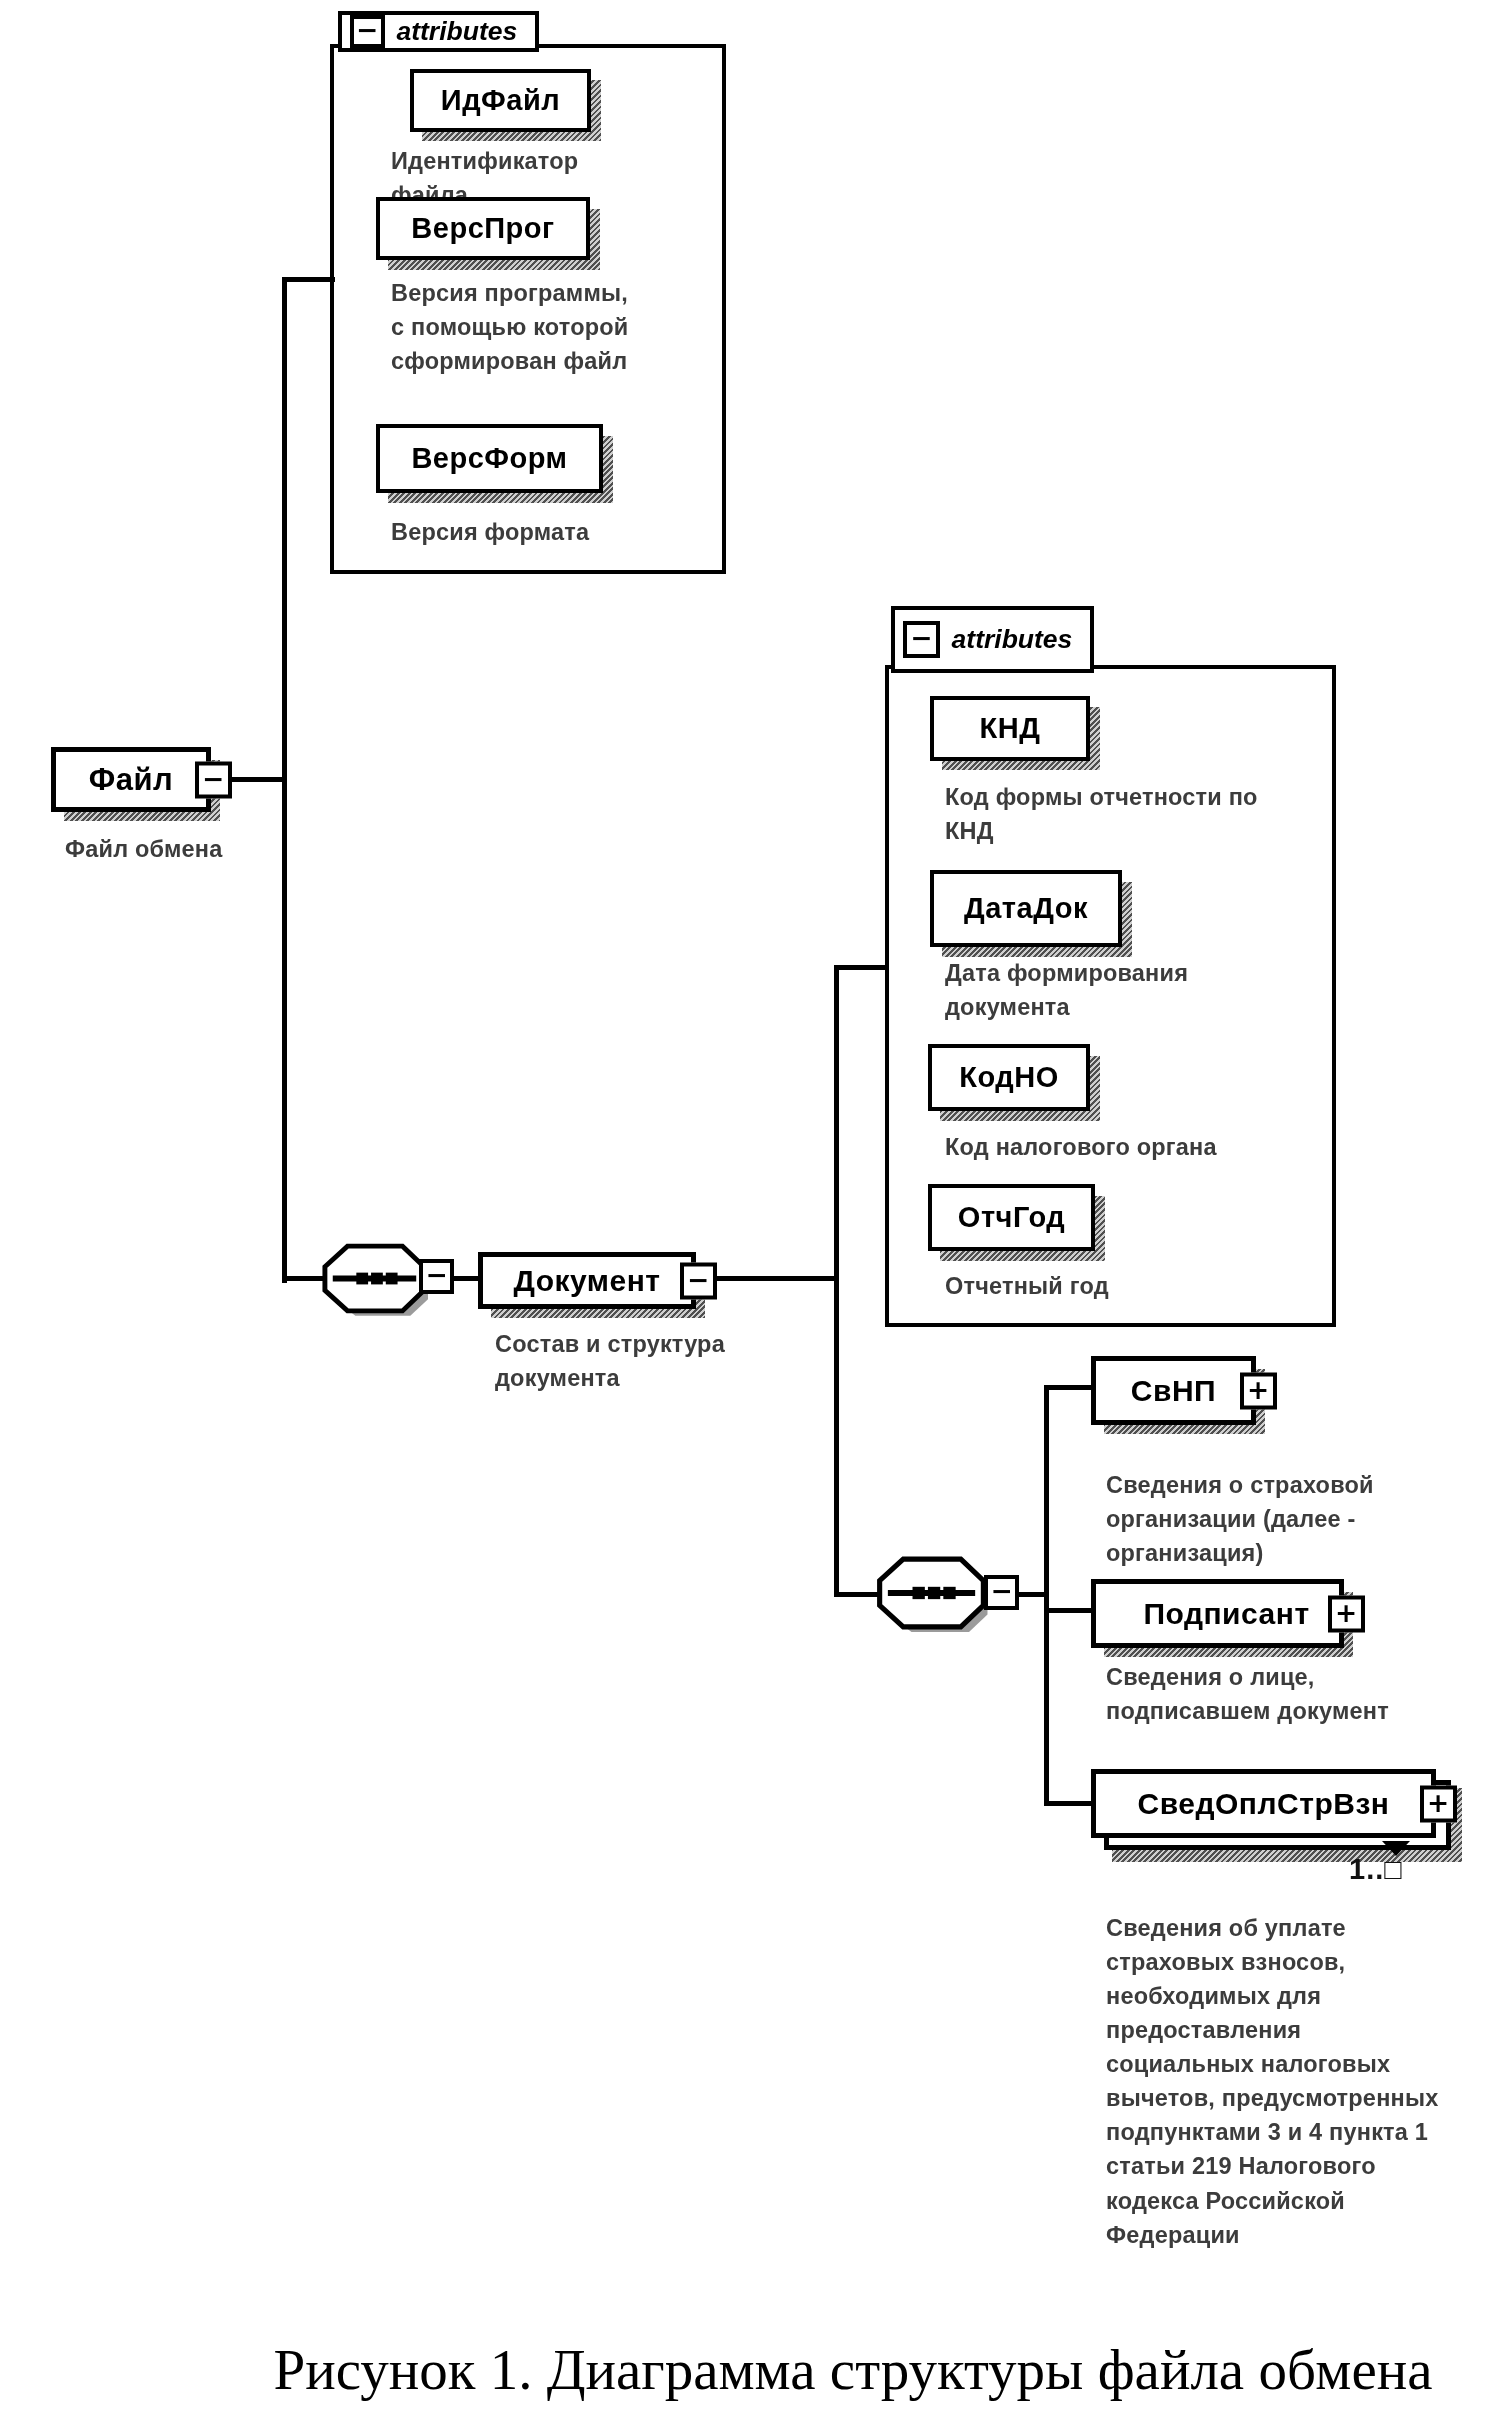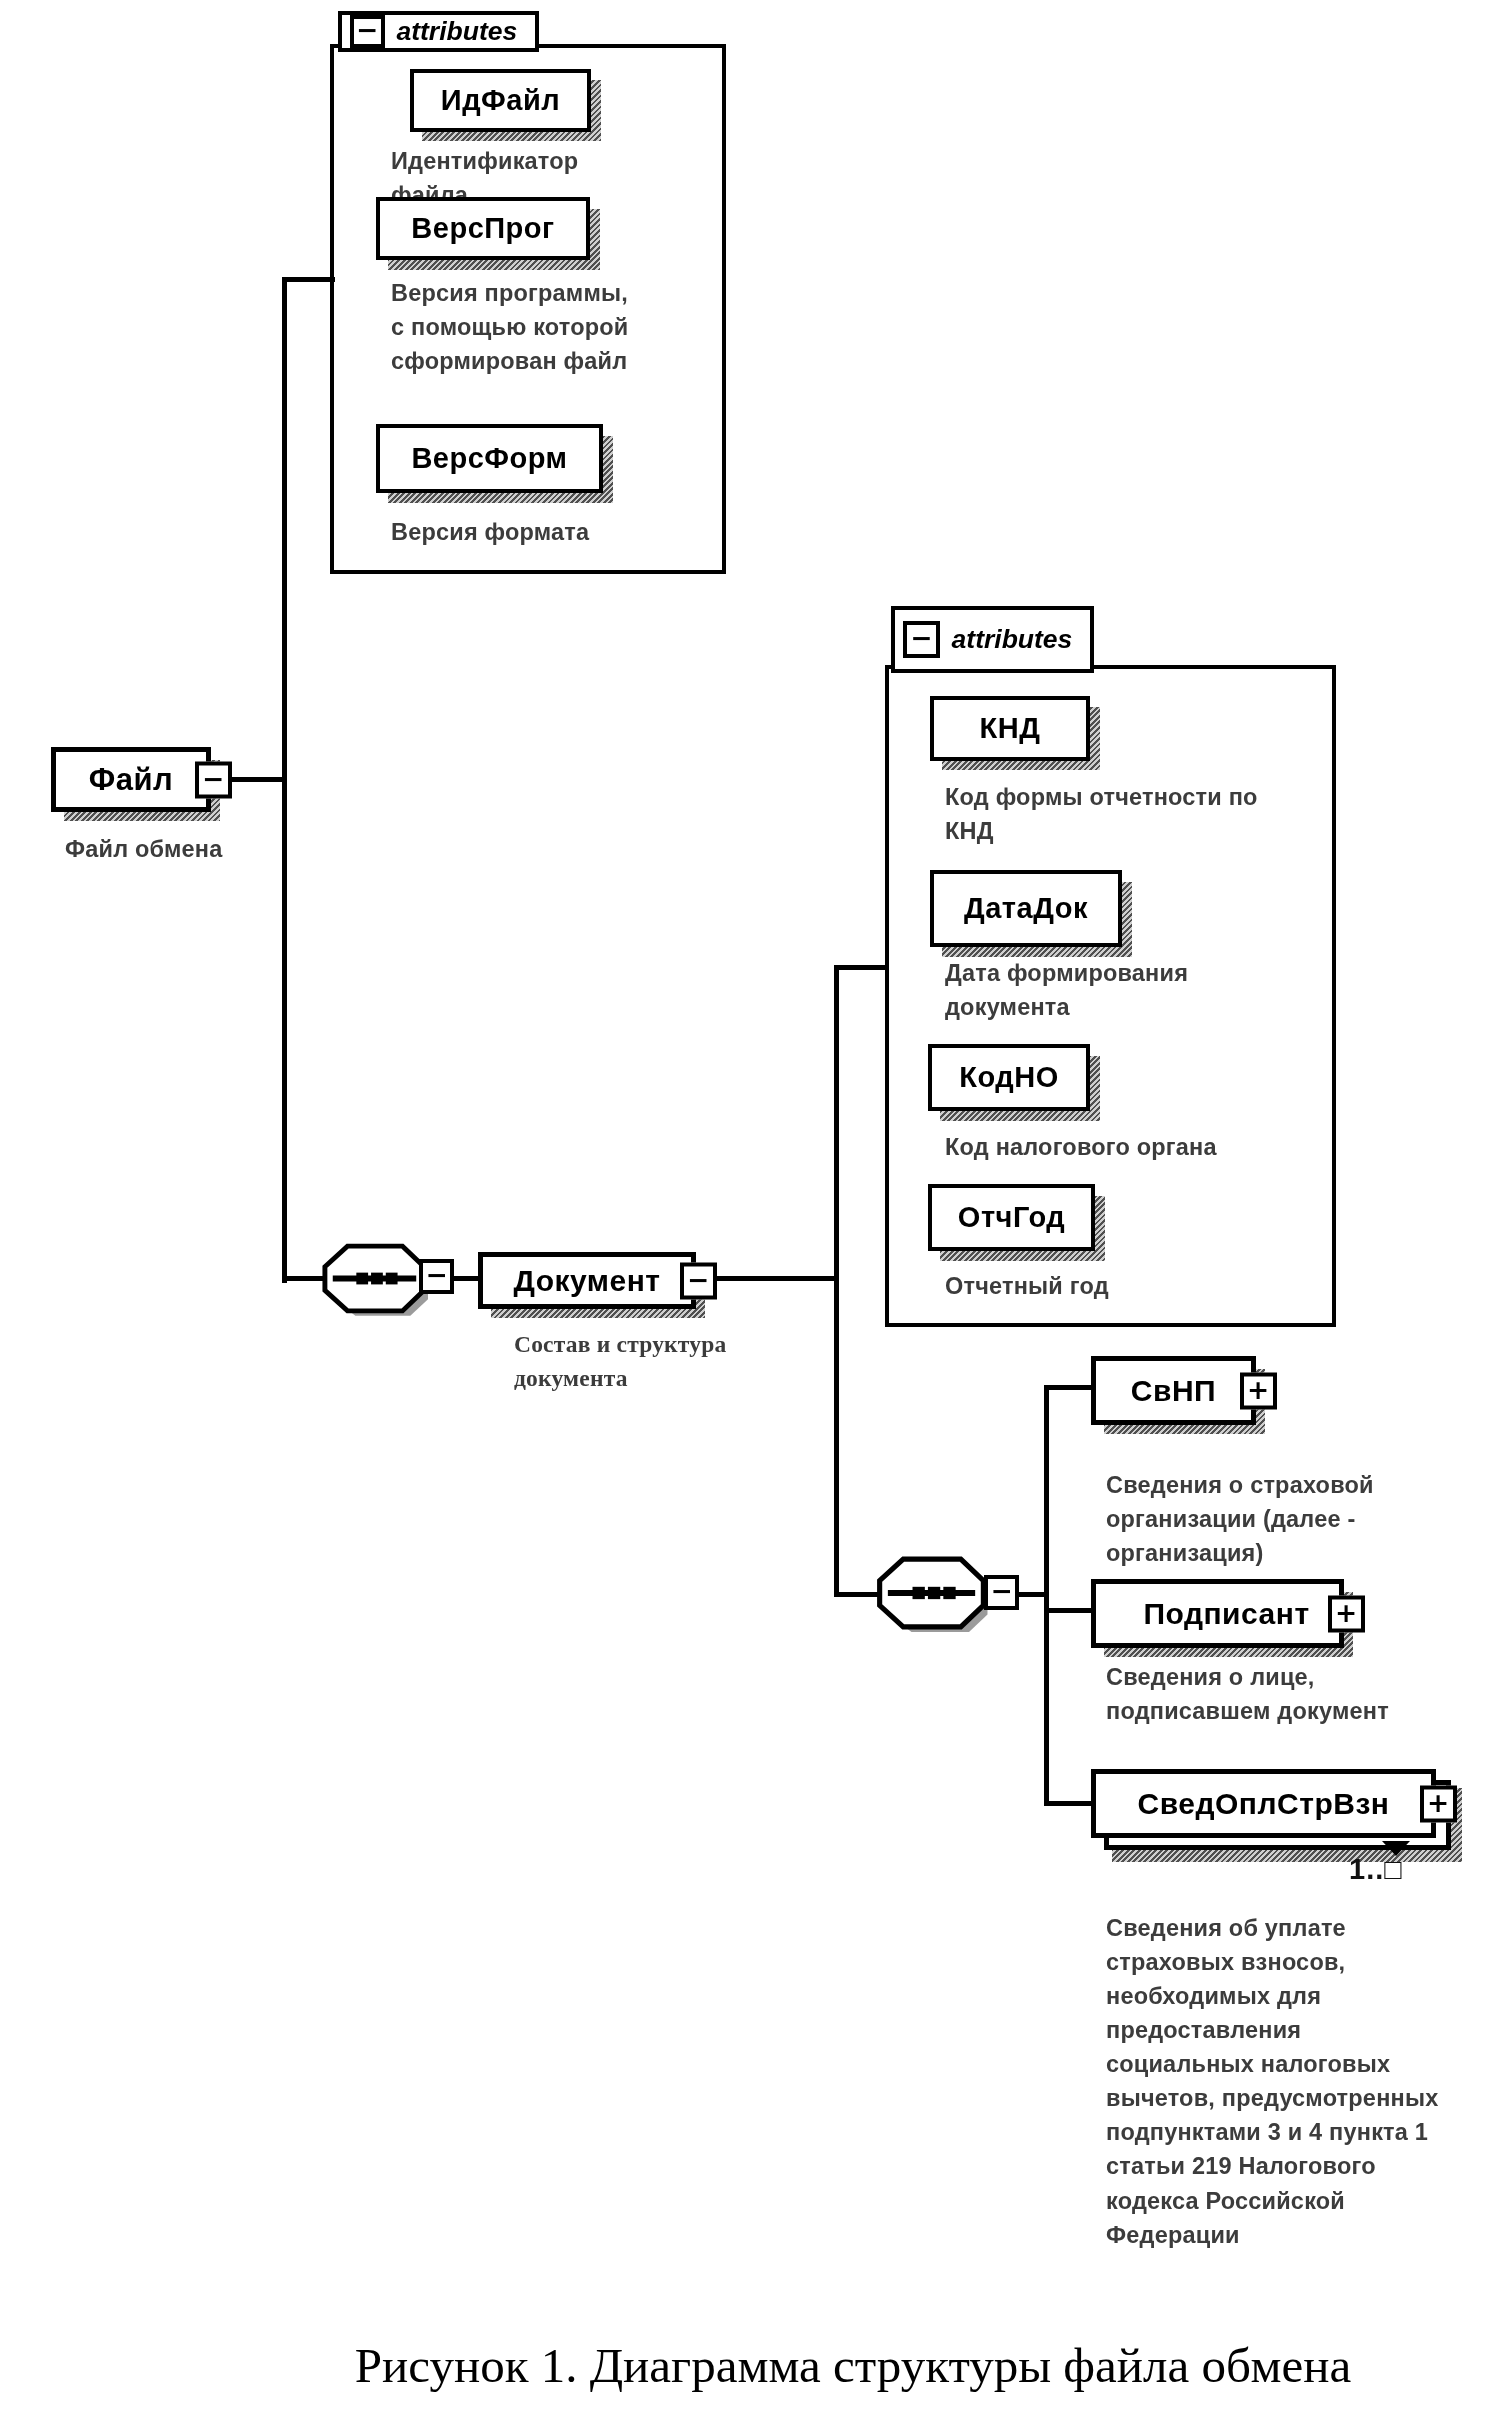--- a/index.html
+++ b/index.html
@@ -53,21 +53,21 @@
     letter-spacing:0.2px;
   }
   .occ{position:absolute;font-size:29px;font-weight:600;color:#111;letter-spacing:1px;}
   .down-arrow{
     position:absolute;width:0;height:0;z-index:1;
     border-left:14.7px solid transparent;border-right:14.7px solid transparent;border-top:15.7px solid #000;
   }
   .oct{position:absolute;}
   .figure-caption{
     position:absolute;font-family:"Liberation Serif","DejaVu Serif",serif;
-    font-size:49px;color:#000;text-align:center;white-space:nowrap;
+    font-size:57px;color:#000;text-align:center;white-space:nowrap;
   }
 </style>
 </head>
 <body>
 
 <div class="canvas">
 
   <div class="vline" style="left:282px;top:277px;height:1006px;"></div>
   <div class="hline" style="left:282px;top:277px;width:53px;"></div>
   <div class="hline" style="left:225px;top:777px;width:61px;"></div>
@@ -128,21 +128,21 @@
   <div class="toggle" style="left:419px;top:1259px;width:35px;height:35px;">
       <span>−</span>
     </div>
 
   <div class="node elem-node" style="left:478px;top:1252px;width:218px;height:57px;">
     <span class="node-label">Документ</span>
     <span class="toggle">
         <span>−</span>
       </span>
   </div>
-  <div class="caption" style="left:514px;top:1327px;width:304px;font-family:Liberation Serif, serif;">Состав и структура документа</div>
+  <div class="caption" style="left:495px;top:1327px;width:304px;">Состав и структура документа</div>
 
   <div class="group" style="left:885px;top:665px;width:443px;height:654px;">
     <div class="group-header" style="left:2px;top:-63px;height:67px;">
       <span class="toggle" style="position:static;transform:none;width:37px;height:37px;">
           <span>−</span>
         </span>
       <span class="group-title">attributes</span>
     </div>
 
     <div class="node attr-node" style="left:41px;top:26.5px;width:160px;height:65px;">

